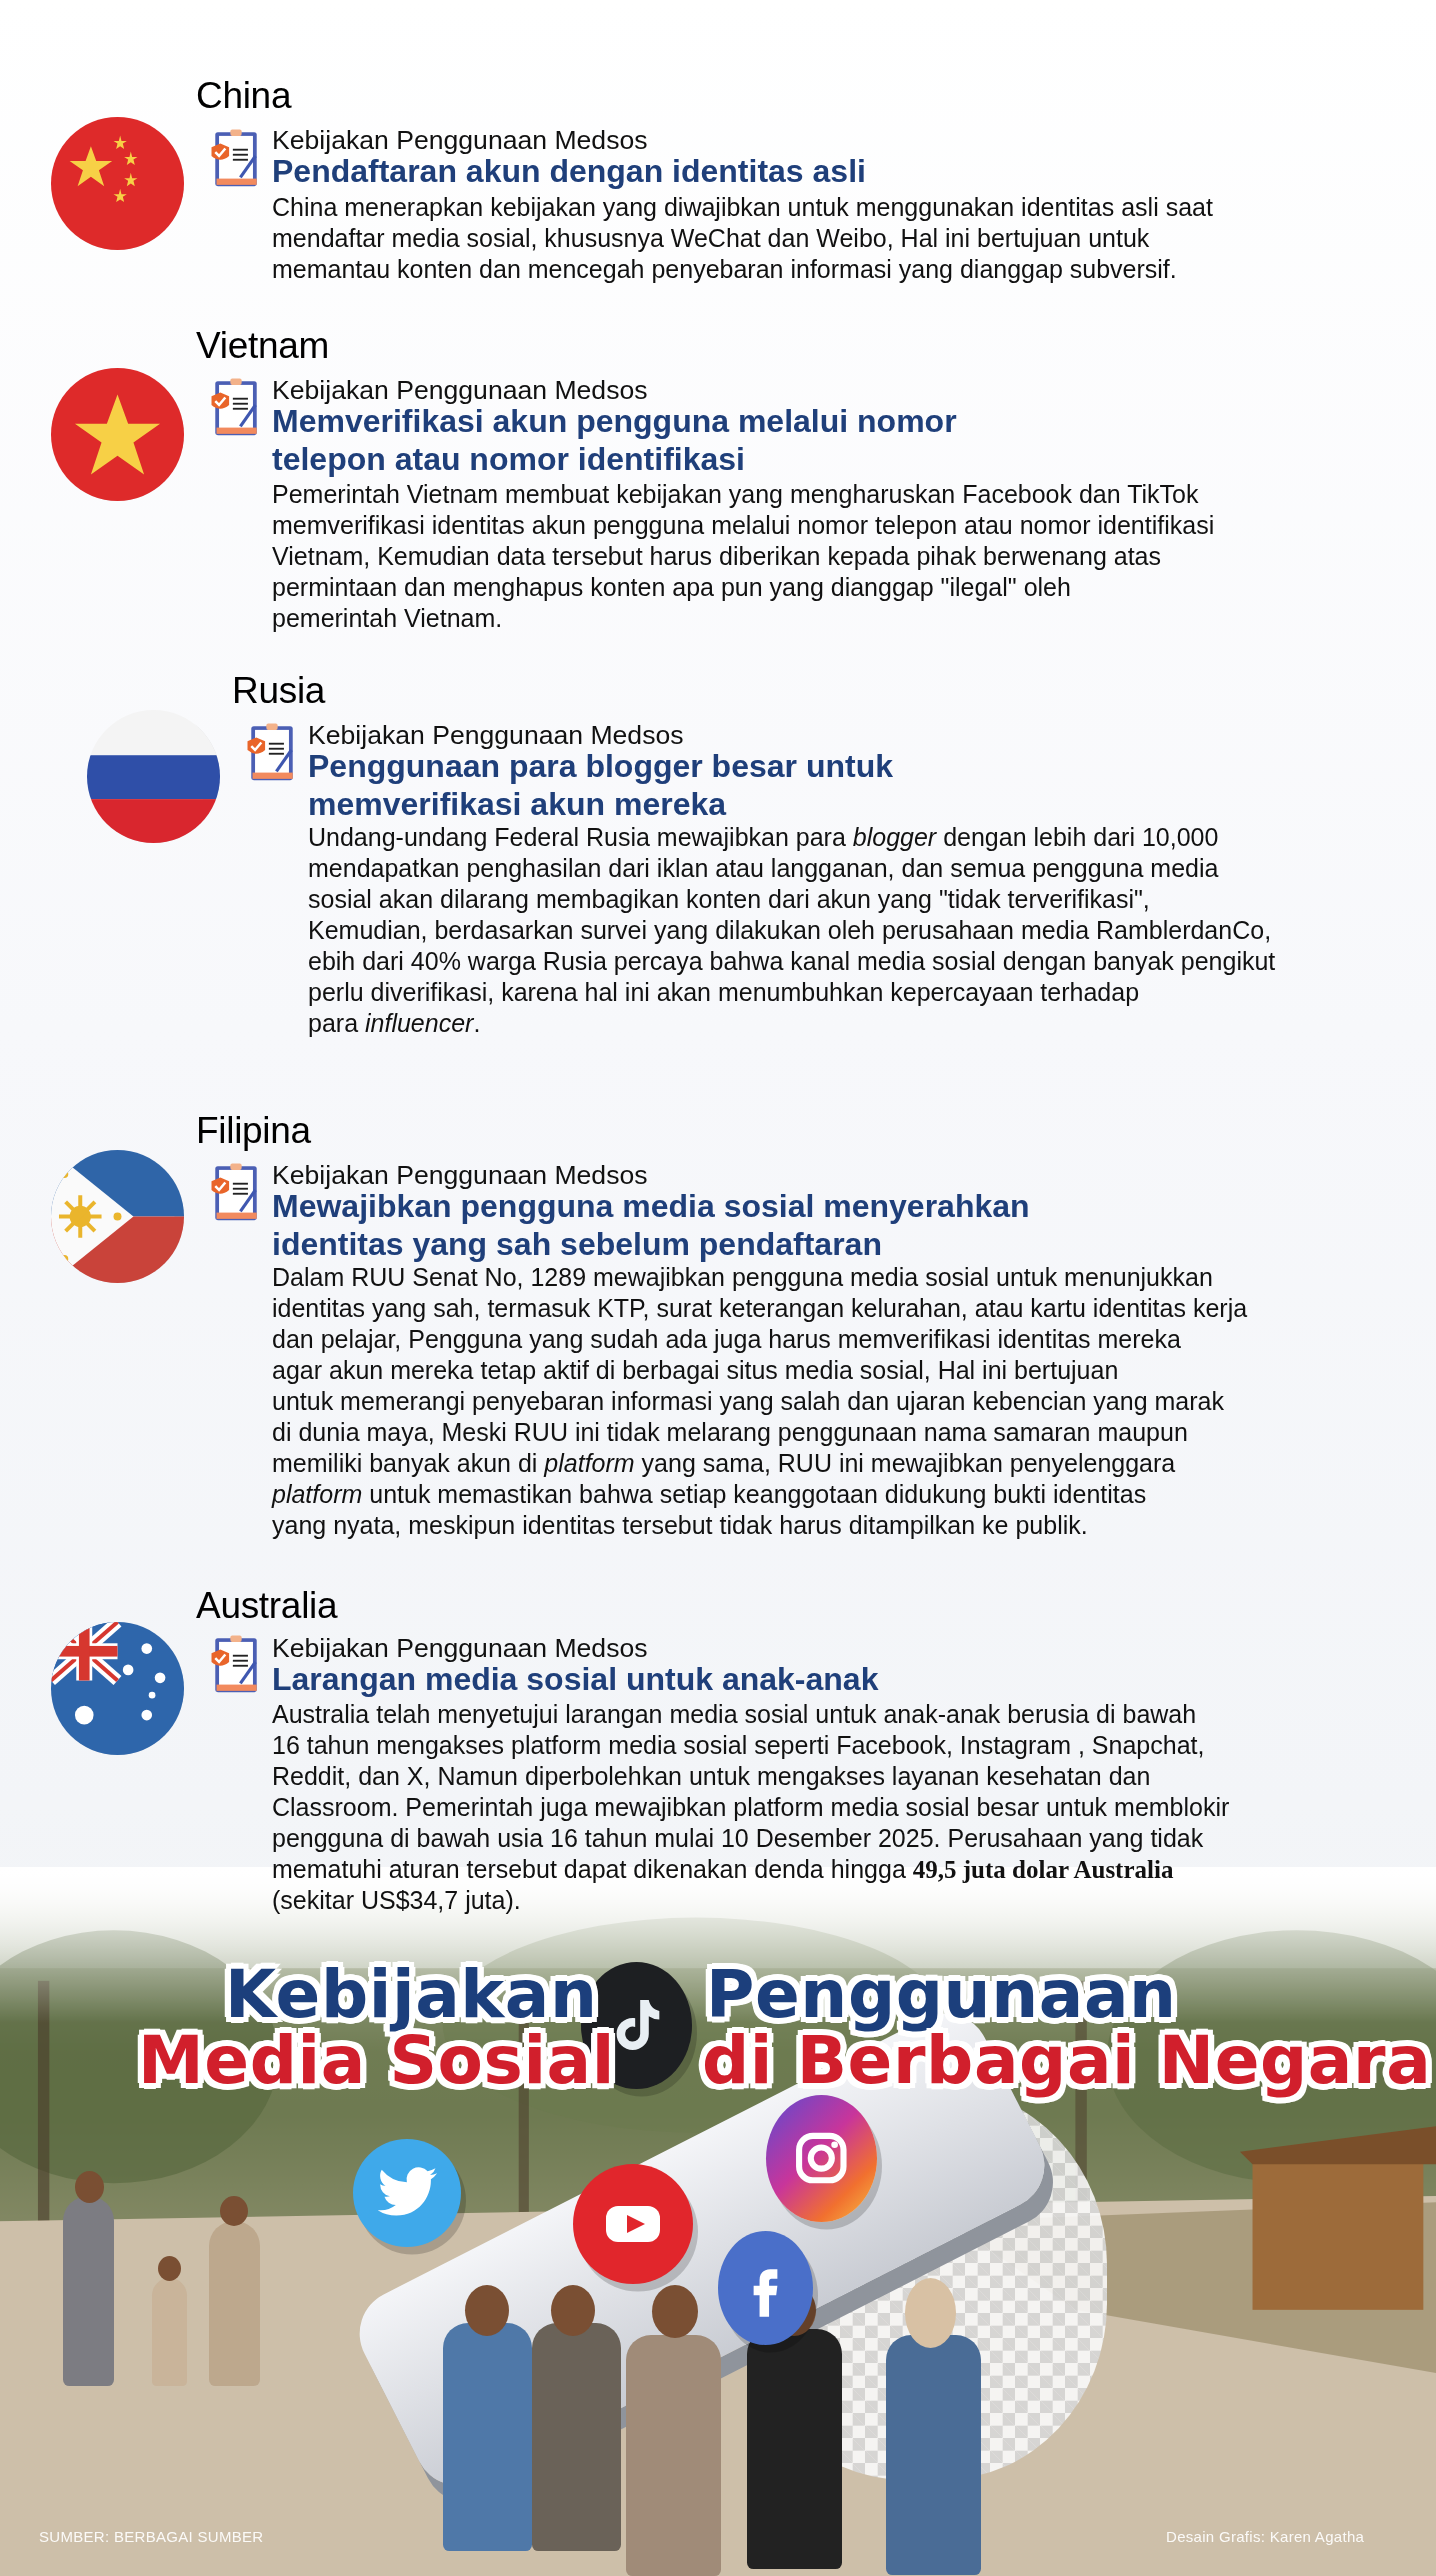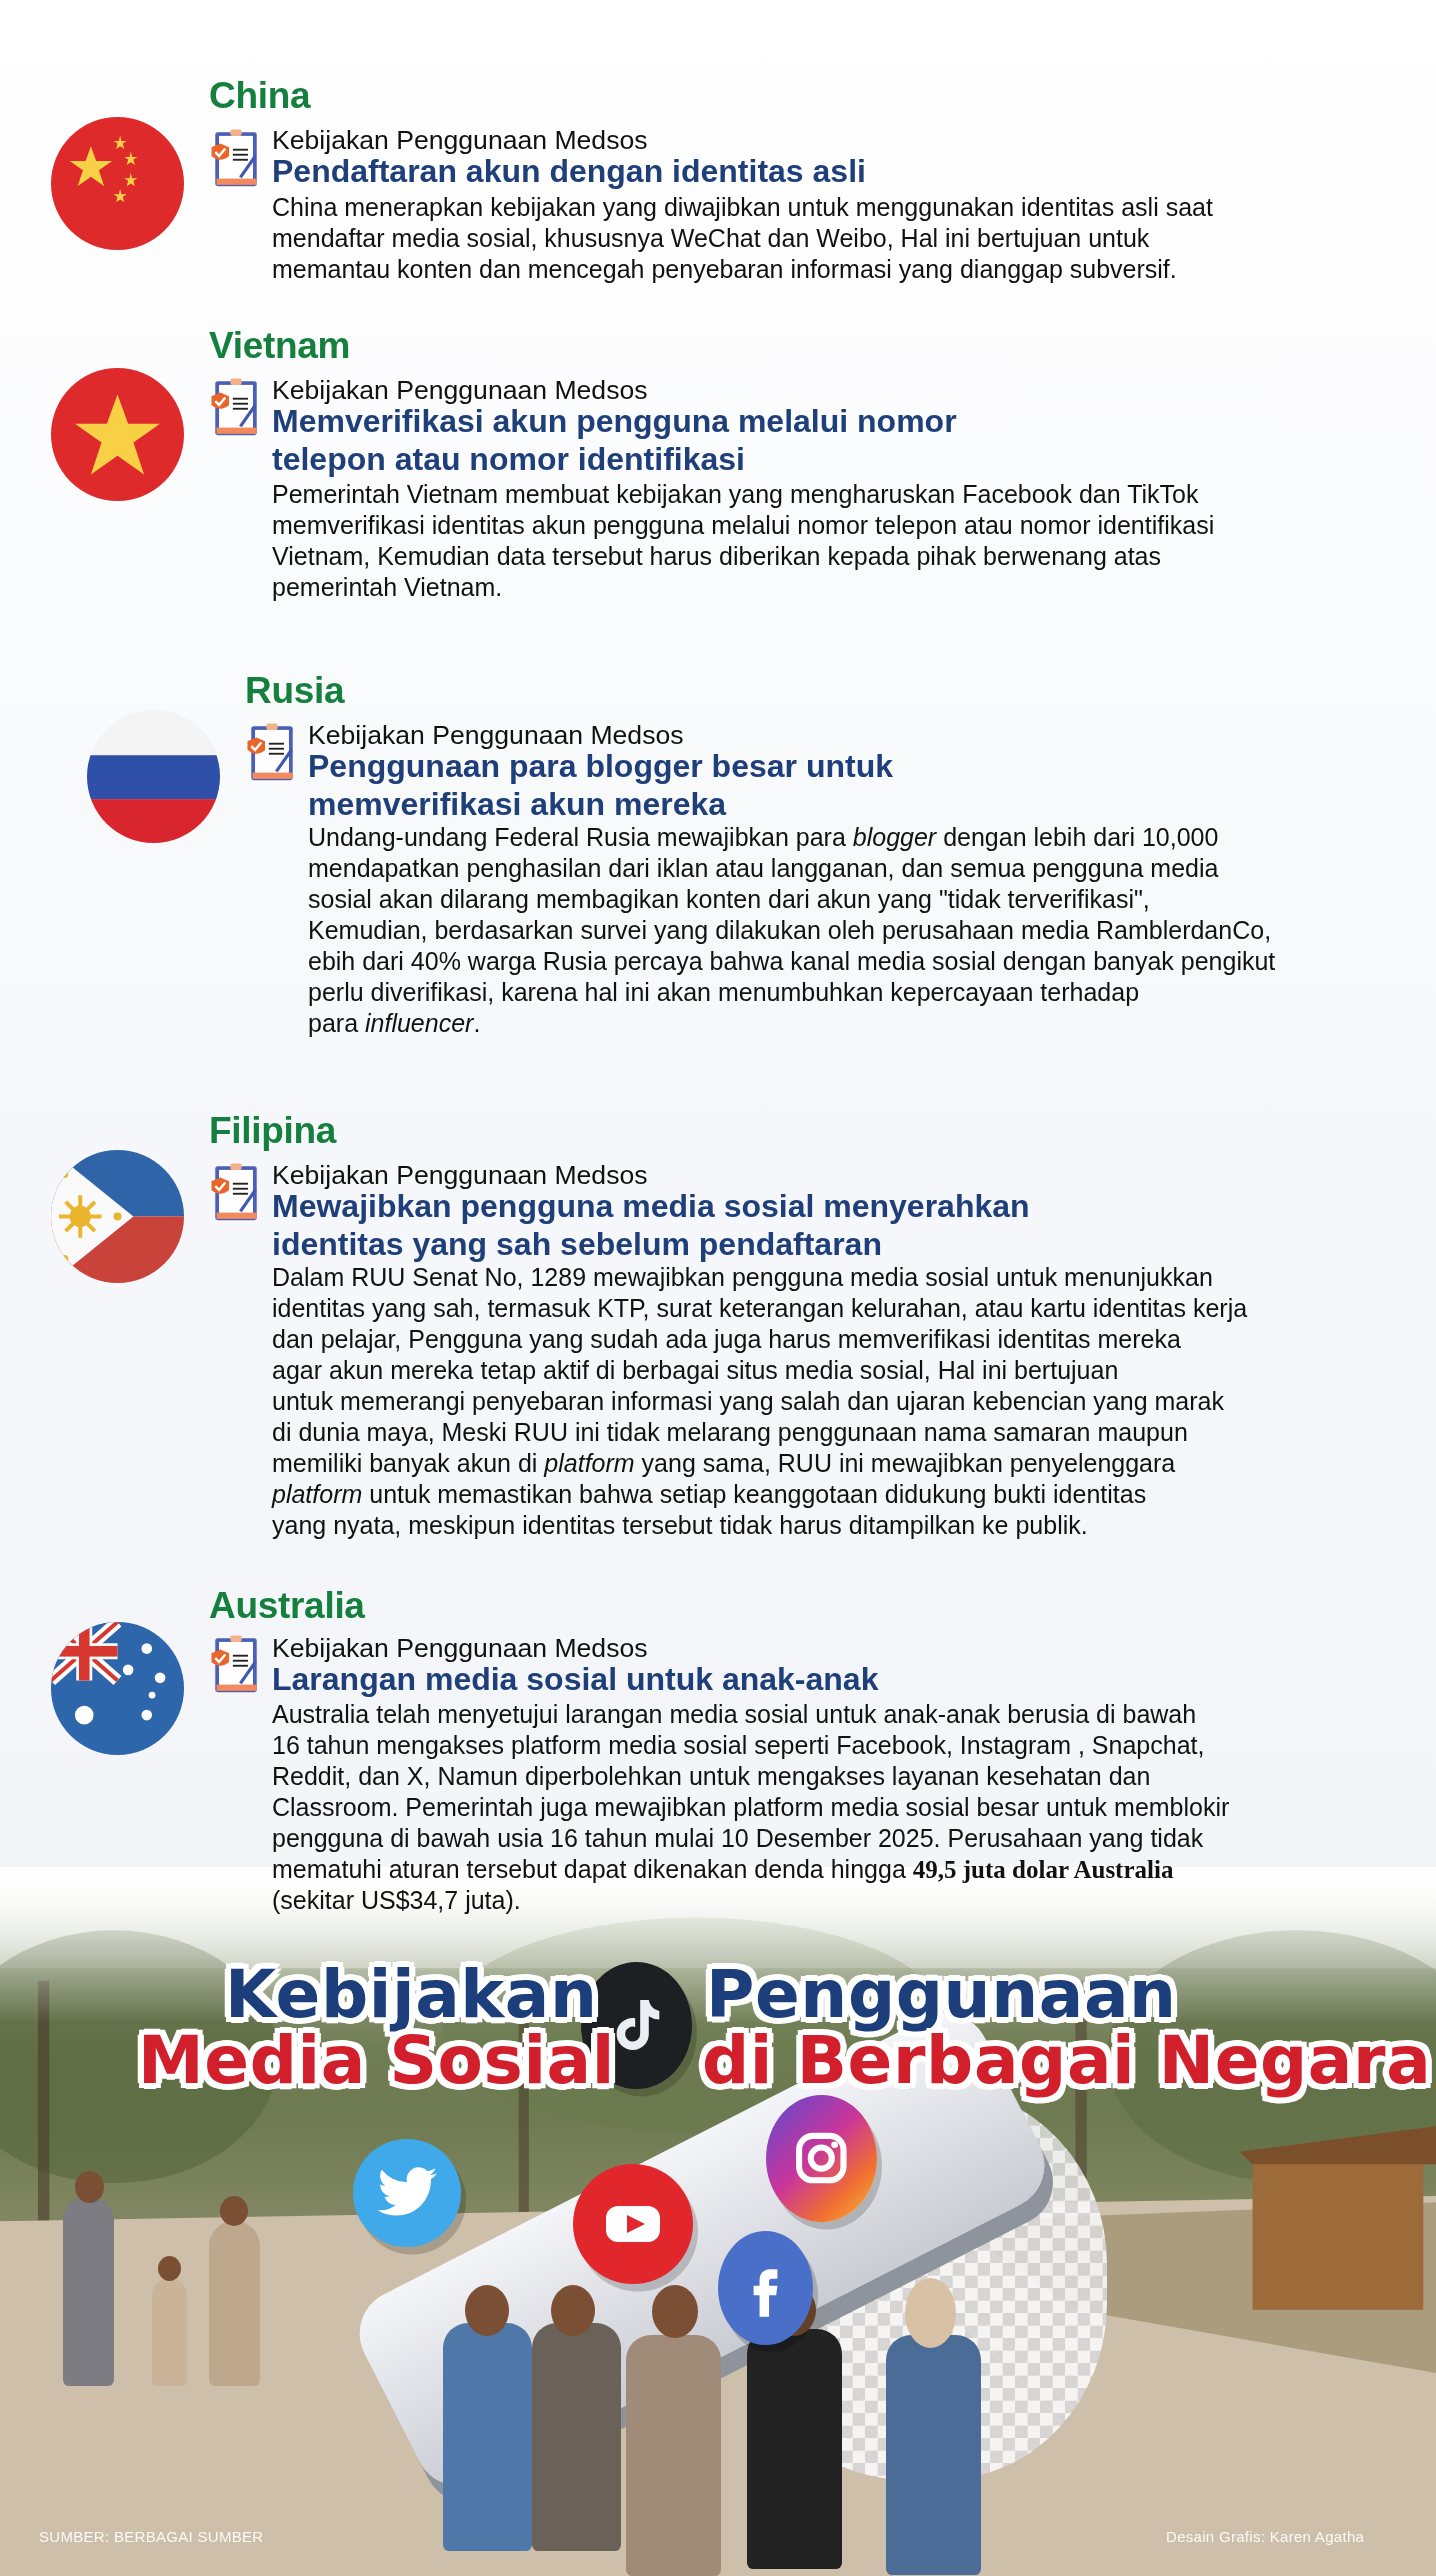--- a/index.html
+++ b/index.html
@@ -11,21 +11,21 @@
     color: #111;
   }
   .section { position: absolute; left: 0; width: 1436px; }
   .flag {
     position: absolute; left: 51px; width: 133px; height: 133px; border-radius: 50%;
     overflow: hidden;
     box-shadow: inset -8.9px -8.9px 0 rgba(0,0,0,0.12), inset 6.3px 3.8px 0 rgba(255,255,255,0.10);
   }
   .flag svg { width: 100%; height: 100%; display: block; }
   .country {
-    position: absolute; left: 209px; font-weight: 700; font-size: 37px; color: #15803d;
+    position: absolute; left: 196px; font-weight: 400; font-size: 37px; color: #000000;
     letter-spacing: -0.3px;
   }
   .policy-icon { position: absolute; left: 209px; width: 54px; height: 61px; }
   .policy-icon svg { width: 100%; height: 100%; }
   .kicker { position: absolute; left: 272px; font-size: 26.6px; color: #111; }
   .title {
     position: absolute; left: 272px; font-size: 32px; font-weight: 700; color: #1f3f7a; line-height: 38px;
   }
   .para {
     position: absolute; left: 272px; width: 1133px; font-size: 25px; line-height: 31px; color: #111;
@@ -146,20 +146,21 @@
   </div>
   <div class="kicker" style="top:59px;">Kebijakan Penggunaan Medsos</div>
   <div class="title" style="top:86px;">
     <div>Memverifikasi akun pengguna melalui nomor</div>
     <div>telepon atau nomor identifikasi</div>
   </div>
   <div class="para" style="top:163px;">
     <div>Pemerintah Vietnam membuat kebijakan yang mengharuskan Facebook dan TikTok</div>
     <div>memverifikasi identitas akun pengguna melalui nomor telepon atau nomor identifikasi</div>
     <div>Vietnam, Kemudian data tersebut harus diberikan kepada pihak berwenang atas</div>
+    <div>permintaan dan menghapus konten apa pun yang dianggap "ilegal" oleh</div>
     <div>pemerintah Vietnam.</div>
   </div>
 </div>
 
 <div class="section" style="top:661px;height:443px;margin-left:36px;">
   <div class="country" style="top:8.9px;">Rusia</div>
   <div class="flag" style="top:49px;">
     <svg viewBox="0 0 100 100">
         <rect width="100" height="34" fill="#f4f4f4"></rect>
         <rect y="34" width="100" height="33" fill="#2f4fa8"></rect>

